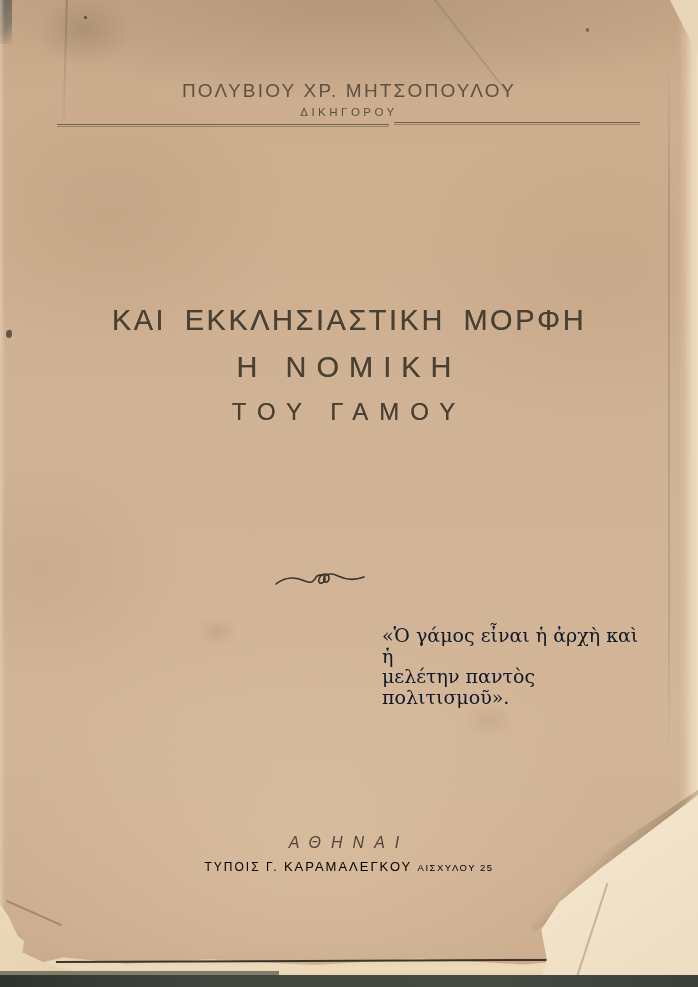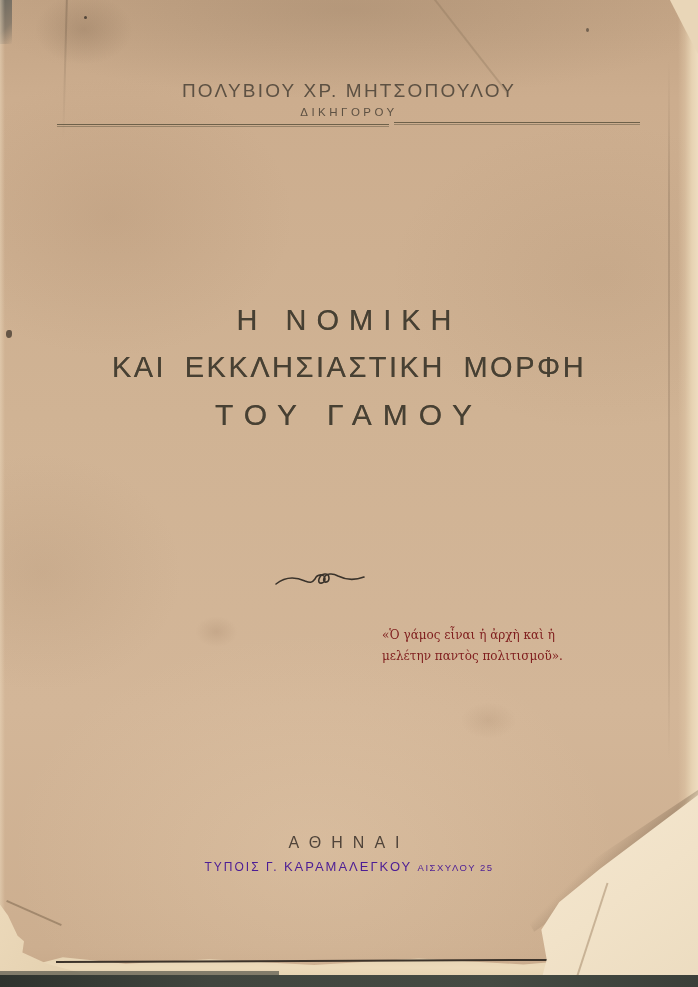--- a/index.html
+++ b/index.html
@@ -28,31 +28,31 @@
   .role{top:106px;font-size:11.5px;letter-spacing:3.5px;color:#5d5143;}
   
   .rule-seg{position:absolute;height:3px;border-top:1px solid #6e614a;border-bottom:1px solid rgba(110,97,74,.55);box-sizing:border-box;}
   .rule-left{left:57px;top:124px;width:332px;}
   .rule-right{left:394px;top:122px;width:246px;}
   
   .title-block{position:absolute;top:304px;left:0;width:100%;display:flex;flex-direction:column;align-items:center;gap:14px;color:#45var;}
   .title-line{color:#474033;text-shadow:0 0 .6px rgba(70,62,48,.7);white-space:nowrap;}
   .t1{font-size:29px;letter-spacing:10px;}
   .t2{font-size:29px;letter-spacing:2.5px;word-spacing:8px;}
-  .t3{font-size:30px;letter-spacing:11px;}
+  .t3{font-size:24px;letter-spacing:11px;}
   
   .subtitle{top:483px;font-family:"DejaVu Serif",serif;font-size:16.5px;letter-spacing:.6px;color:#4c4134;}
   
   .flourish{position:absolute;left:274px;top:567px;}
   
   .quote{position:absolute;left:382px;top:625px;width:260px;text-align:left;
-         font-family:"DejaVu Serif",serif;font-size:12px;line-height:20.5px;color:#7f1d1d;}
+         font-family:"DejaVu Serif",serif;font-size:19px;line-height:20.5px;color:#0f172a;}
   
-  .city{top:834px;font-size:16px;letter-spacing:10px;color:#50443a;}
-  .printer{top:859px;font-size:12px;letter-spacing:2px;color:#4c1d95;}
+  .city{top:834px;font-size:16px;letter-spacing:10px;color:#50443a;font-style:italic;}
+  .printer{top:859px;font-size:12px;letter-spacing:2px;color:#000000;}
   .printer .name{font-size:13px;}
   .printer .addr{font-size:9.5px;letter-spacing:1.5px;}
   
   .crease-v{position:absolute;left:64px;top:0;width:2px;height:140px;
     background:linear-gradient(180deg,rgba(100,82,64,.35),rgba(100,82,64,.12) 60%,transparent);transform:rotate(1.5deg);}
   .crease-d{position:absolute;left:470px;top:-14px;width:2px;height:120px;
     background:rgba(118,98,76,.25);transform:rotate(-38deg);}
   .crease-r{position:absolute;left:668px;top:60px;width:2px;height:700px;
     background:linear-gradient(180deg,transparent,rgba(118,98,78,.28) 20%,rgba(118,98,78,.22) 80%,transparent);}
   .speck1{position:absolute;left:6px;top:330px;width:6px;height:8px;background:#4a3f33;border-radius:50% 40% 60% 50%;opacity:.8;}
@@ -107,22 +107,22 @@
   <div class="speck2"></div>
   <div class="speck3"></div>
 
   <div class="txt author">ΠΟΛΥΒΙΟΥ ΧΡ. ΜΗΤΣΟΠΟΥΛΟΥ</div>
   <div class="txt role">ΔΙΚΗΓΟΡΟΥ</div>
 
   <div class="rule-seg rule-left"></div>
   <div class="rule-seg rule-right"></div>
 
   <div class="title-block">
+    <div class="title-line t2">ΚΑΙ ΕΚΚΛΗΣΙΑΣΤΙΚΗ ΜΟΡΦΗ</div>
     <div class="title-line t1">Η ΝΟΜΙΚΗ</div>
-    <div class="title-line t2">ΚΑΙ ΕΚΚΛΗΣΙΑΣΤΙΚΗ ΜΟΡΦΗ</div>
     <div class="title-line t3">ΤΟΥ ΓΑΜΟΥ</div>
   </div>
 
 
   <svg class="flourish" width="92" height="26" viewBox="0 0 92 26">
     <path d="M2,17 C12,9 22,10 31,14 C36,16 38,16 41,12 C43,7 51,6 51,12 C51,17 43,18 45,12 C47,6 55,5 55,11 C55,16 48,17 50,11 C52,6 59,6 64,9 C72,13 82,13 90,10" fill="none" stroke="#3a332b" stroke-width="1.6" stroke-linecap="round"></path>
   </svg>
 
   <div class="quote">
     <div>«Ὁ γάμος εἶναι ἡ ἀρχὴ καὶ ἡ</div>

